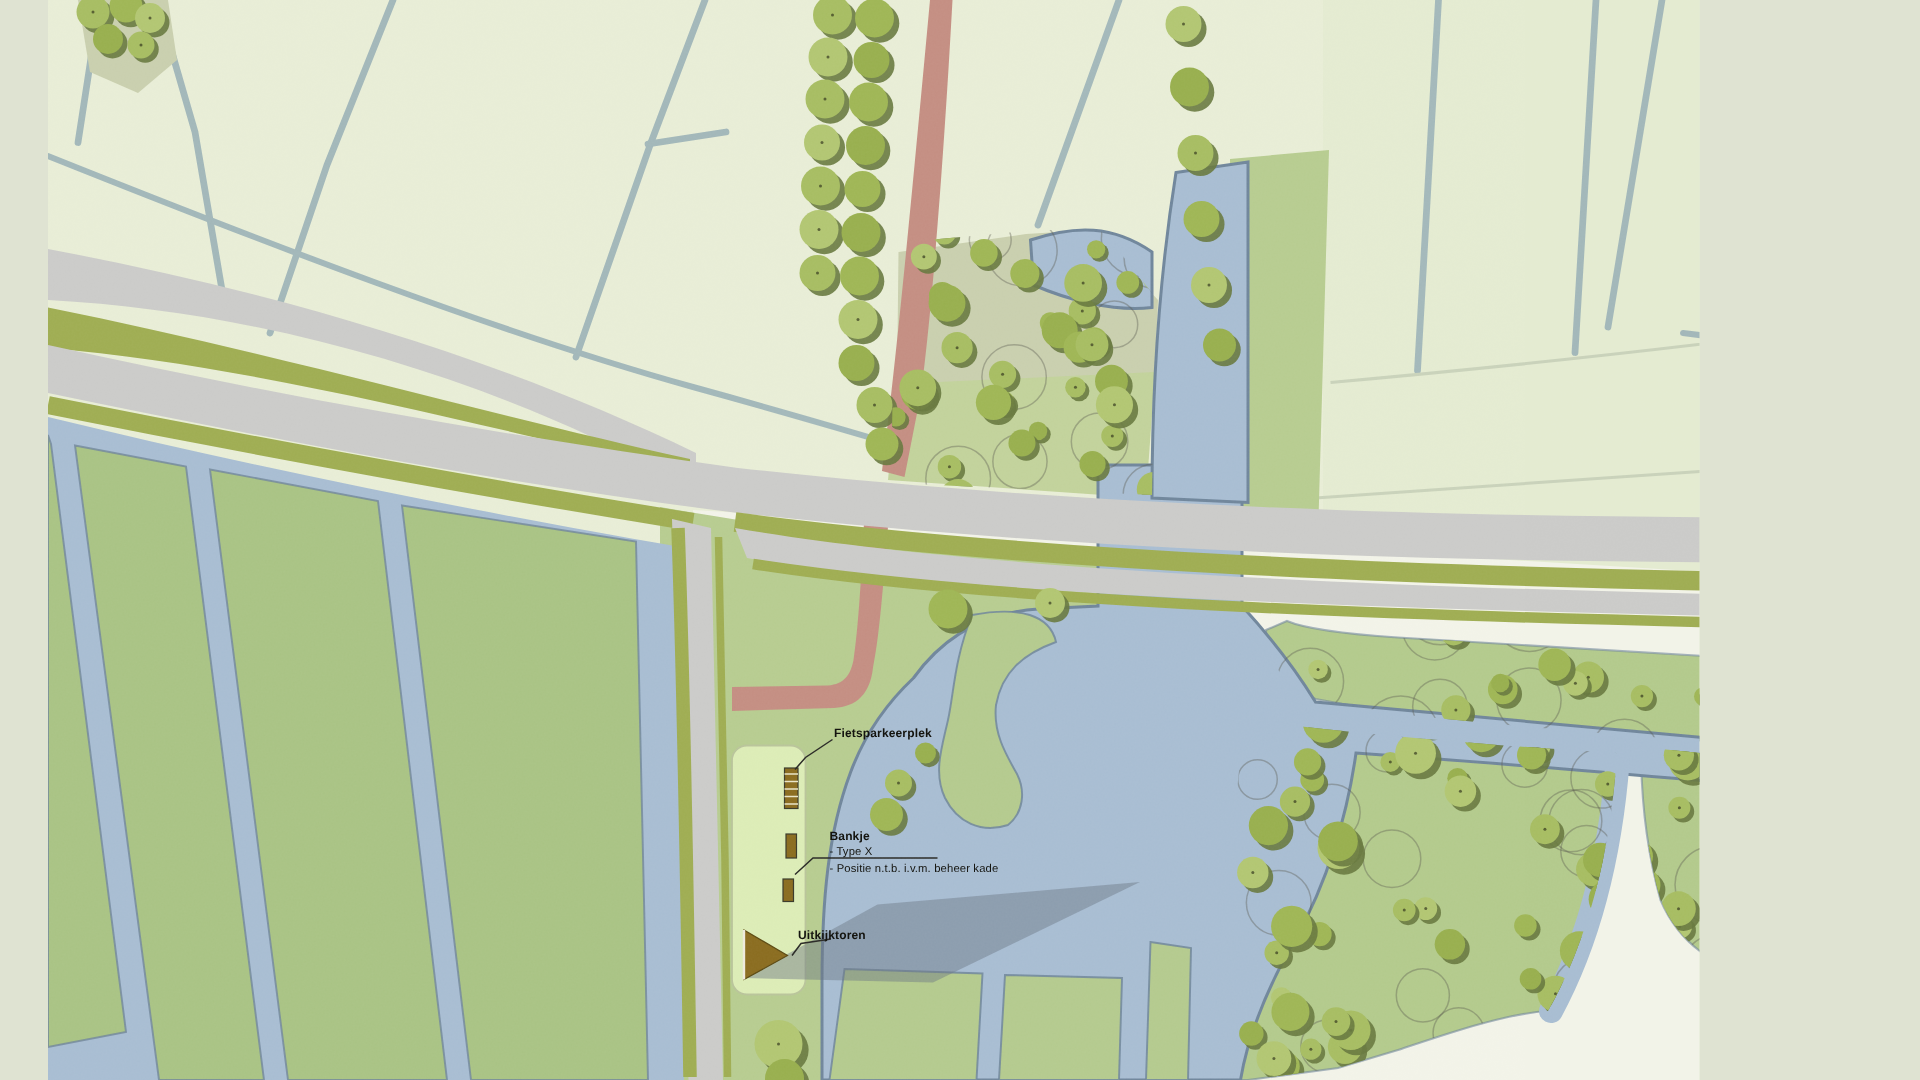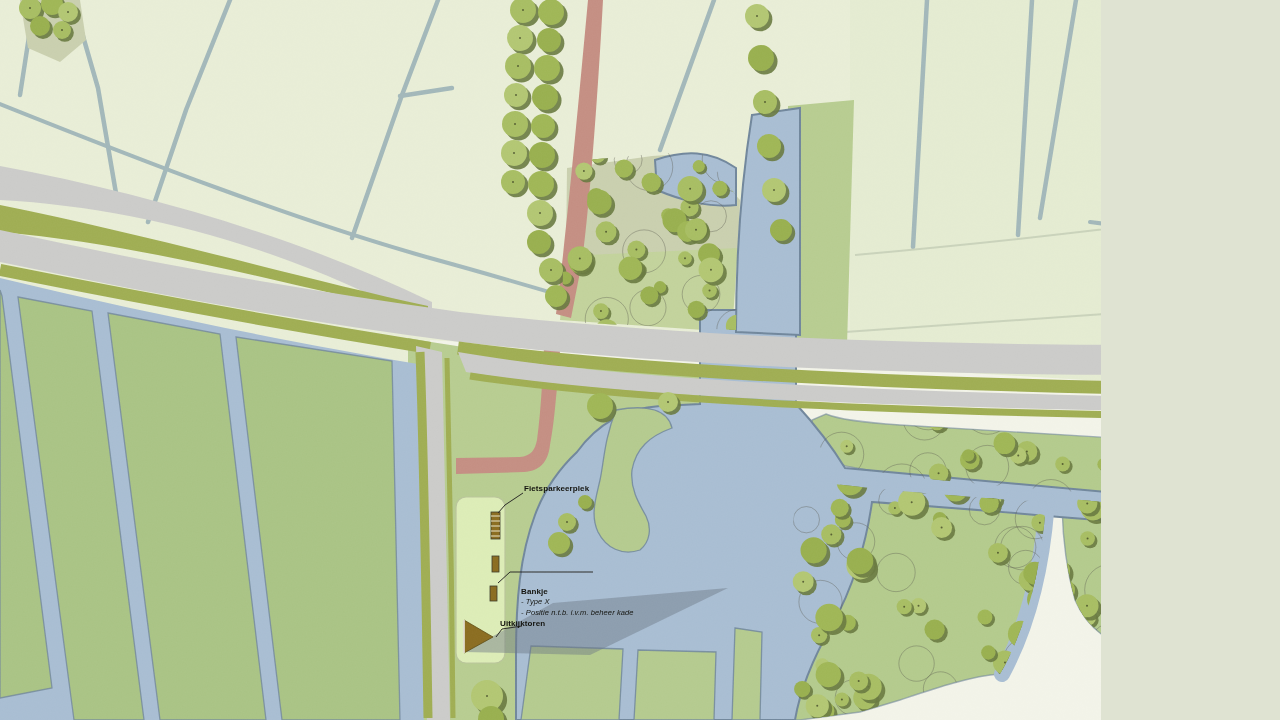--- a/index.html
+++ b/index.html
@@ -1,21 +1,21 @@
 <!DOCTYPE html>
 <html style="--paleField: #e8edd6; --paleField2: #e4ebd1; --ditch: #9fb5b8; --faintLine: #c9d2ba; --fieldGreen: #a9c384; --parkGreen: #b7cc90; --woodGreen: #b3ca8c; --parcelGreen: #b4ca8e; --groveTan: #c9cfae; --groveGreen: #c2d29b; --water: #a8bdd2; --waterEdge: #70869b; --roadGray: #cbcbc9; --verge: #9fad52; --pathRed: #c48e82; --cream: #f2f3e8; --kadeFill: #dcecb6; --kadeEdge: #b9c49a; --tree1: #a7bd62; --tree2: #9fb655; --tree3: #b2c672; --tree4: #98af4e; --treeShadow: #68793f; --treeOutline: #5a5a50; --furniture: #8a6c1f; --shadow: #6b7682; --leader: #2a2a26; --text: #14140f;"><head>
 <meta charset="utf-8">
 <style>
   html,body{margin:0;padding:0;background:#dfe3d2;}
   .stage{position:relative;width:1101px;height:720px;overflow:hidden;
-         font-family:"Liberation Sans",sans-serif;}
+         font-family:"Liberation Sans",sans-serif;margin-left:32px;}
   .stage svg{position:absolute;left:0;top:0;display:block;}
   .lbl{position:absolute;color:#14140f;font-size:8px;font-weight:bold;
        letter-spacing:.1px;white-space:nowrap;line-height:1.3;}
-  .lbl .sub{display:block;font-weight:normal;font-size:7.5px;line-height:1.35;font-style:italic;}
+  .lbl .sub{display:block;font-weight:normal;font-size:7.5px;line-height:1.35;}
 </style>
 </head>
 <body>
 
 <div class="stage">
 
 <svg width="1280" height="720" viewBox="0 0 1280 720">
   <defs>
     <clipPath id="clipGrove">
           <path d="M565,162 L652,154 L700,152 L716,170 L738,198 L736,330 L562,322 Z"></path>
@@ -1033,21 +1033,21 @@
     <path d="M593,572 L510,572 L498,583"></path>
     <path d="M522,626 L502,629 L496,637"></path>
   </g>
 
   <rect x="0" y="0" width="1280" height="720" filter="url(#paper)" opacity="0.07"></rect>
 </svg>
 
 <div class="lbl" style="left:524px;top:484px">
   <span>Fietsparkeerplek</span>
 </div>
-<div class="lbl" style="left:521px;top:587px">
+<div class="lbl" style="left:521px;top:553px">
   <span>Bankje</span>
   <span class="sub">- Type X</span>
   <span class="sub">- Positie n.t.b. i.v.m. beheer kade</span>
 </div>
 <div class="lbl" style="left:500px;top:619px">
   <span>Uitkijktoren</span>
 </div>
 
 </div>
 

